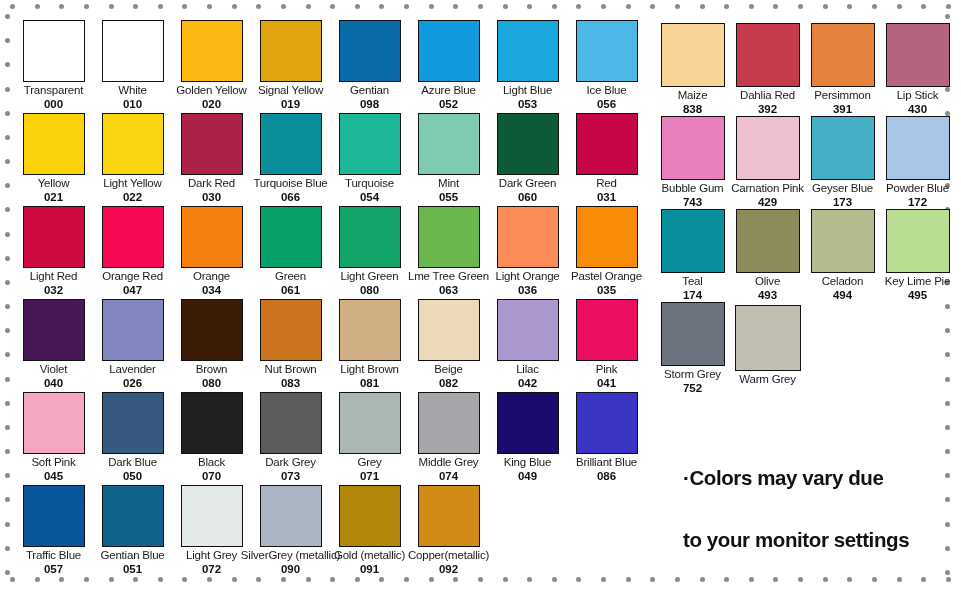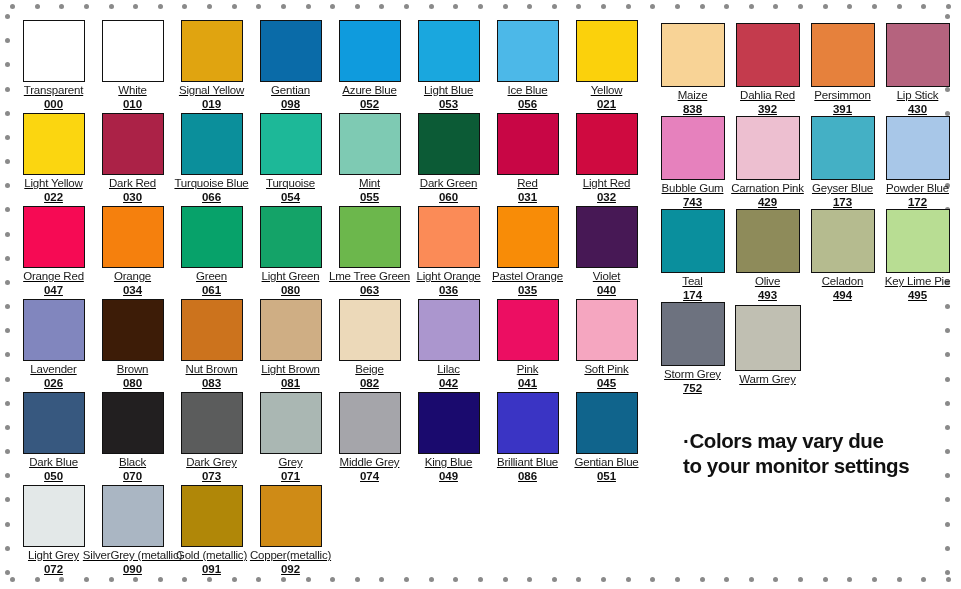--- a/index.html
+++ b/index.html
@@ -35,21 +35,20 @@
     height: 5px;
     border-radius: 50%;
     background: #8a8a8a;
     flex: 0 0 auto;
   }
 
   
   .grid {
     position: absolute;
     display: grid;
-    text-decoration: underline;
   }
   #grid-left {
     left: 14px;
     top: 20px;
     grid-template-columns: repeat(8, 79px);
     grid-template-rows: repeat(6, 93px);
     column-gap: 0px;
     row-gap: 0px;
   }
   #grid-right {
@@ -109,21 +108,21 @@
     position: absolute;
     left: 683px;
     top: 428px;
     width: 270px;
     font-size: 20.5px;
     font-weight: bold;
     line-height: 25px;
     color: #111111;
     letter-spacing: -0.4px;
   }
-  #note .note-line { white-space: nowrap; }
+  #note .note-line { white-space: nowrap; margin-top: 37px; }
 </style>
 </head>
 <body>
 
 <div id="chart">
 
   <div class="dot-edge top">
       <span class="dot"></span>
       <span class="dot"></span>
       <span class="dot"></span>
@@ -263,20 +262,25 @@
         <div class="swatch" style="background: rgb(255, 255, 255);"></div>
         <div class="cap-name">Transparent</div>
         <div class="cap-code">000</div>
       </div>
       <div class="cell">
         <div class="swatch" style="background: rgb(255, 255, 255);"></div>
         <div class="cap-name">White</div>
         <div class="cap-code">010</div>
       </div>
       <div class="cell">
+        <div class="swatch" style="background: rgb(252, 185, 19);"></div>
+        <div class="cap-name">Golden Yellow</div>
+        <div class="cap-code">020</div>
+      </div>
+      <div class="cell">
         <div class="swatch" style="background: rgb(224, 164, 16);"></div>
         <div class="cap-name">Signal Yellow</div>
         <div class="cap-code">019</div>
       </div>
       <div class="cell">
         <div class="swatch" style="background: rgb(10, 107, 168);"></div>
         <div class="cap-name">Gentian</div>
         <div class="cap-code">098</div>
       </div>
       <div class="cell">
@@ -446,20 +450,25 @@
       </div>
       <div class="cell">
         <div class="swatch" style="background: rgb(26, 10, 110);"></div>
         <div class="cap-name">King Blue</div>
         <div class="cap-code">049</div>
       </div>
       <div class="cell">
         <div class="swatch" style="background: rgb(58, 52, 196);"></div>
         <div class="cap-name">Brilliant Blue</div>
         <div class="cap-code">086</div>
+      </div>
+      <div class="cell">
+        <div class="swatch" style="background: rgb(9, 86, 154);"></div>
+        <div class="cap-name">Traffic Blue</div>
+        <div class="cap-code">057</div>
       </div>
       <div class="cell">
         <div class="swatch" style="background: rgb(16, 100, 140);"></div>
         <div class="cap-name">Gentian Blue</div>
         <div class="cap-code">051</div>
       </div>
       <div class="cell">
         <div class="swatch" style="background: rgb(227, 232, 232);"></div>
         <div class="cap-name">Light Grey</div>
         <div class="cap-code">072</div>

